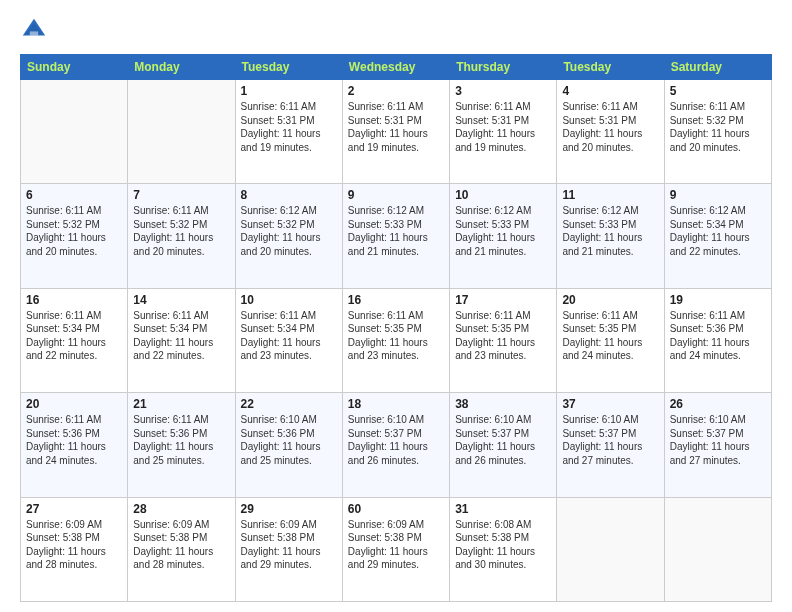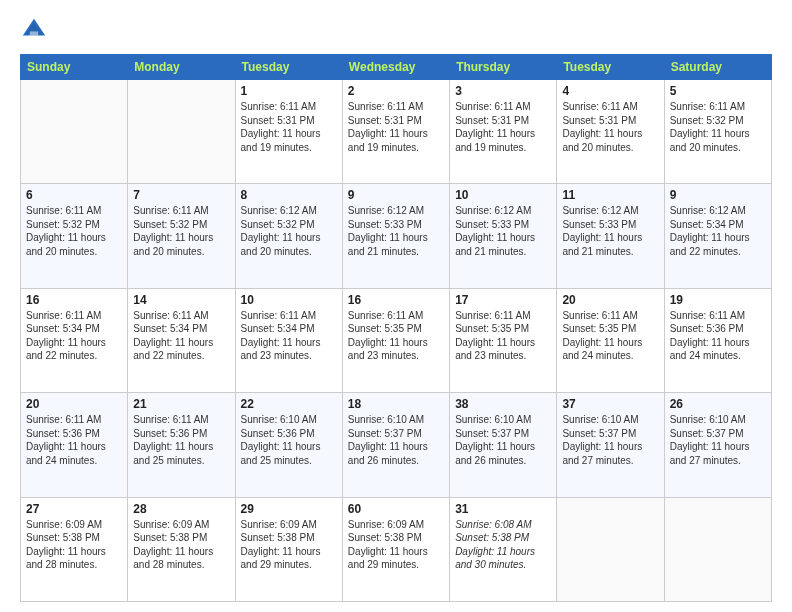--- a/index.html
+++ b/index.html
@@ -319,21 +319,21 @@
 Daylight: 11 hours and 29 minutes.</div>
           </td>
           <td>
             <span class="day-num">60</span>
             <div class="day-info" style="white-space: pre-line;">Sunrise: 6:09 AM
 Sunset: 5:38 PM
 Daylight: 11 hours and 29 minutes.</div>
           </td>
           <td>
             <span class="day-num">31</span>
-            <div class="day-info" style="white-space: pre-line; font-style: italic;">Sunrise: 6:08 AM
+            <div class="day-info" style="white-space: pre-line;">Sunrise: 6:08 AM
 Sunset: 5:38 PM
 Daylight: 11 hours and 30 minutes.</div>
           </td>
           <td class="empty"></td>
           <td class="empty"></td>
         </tr>
       </tbody>
   </table>
 </div>
 

